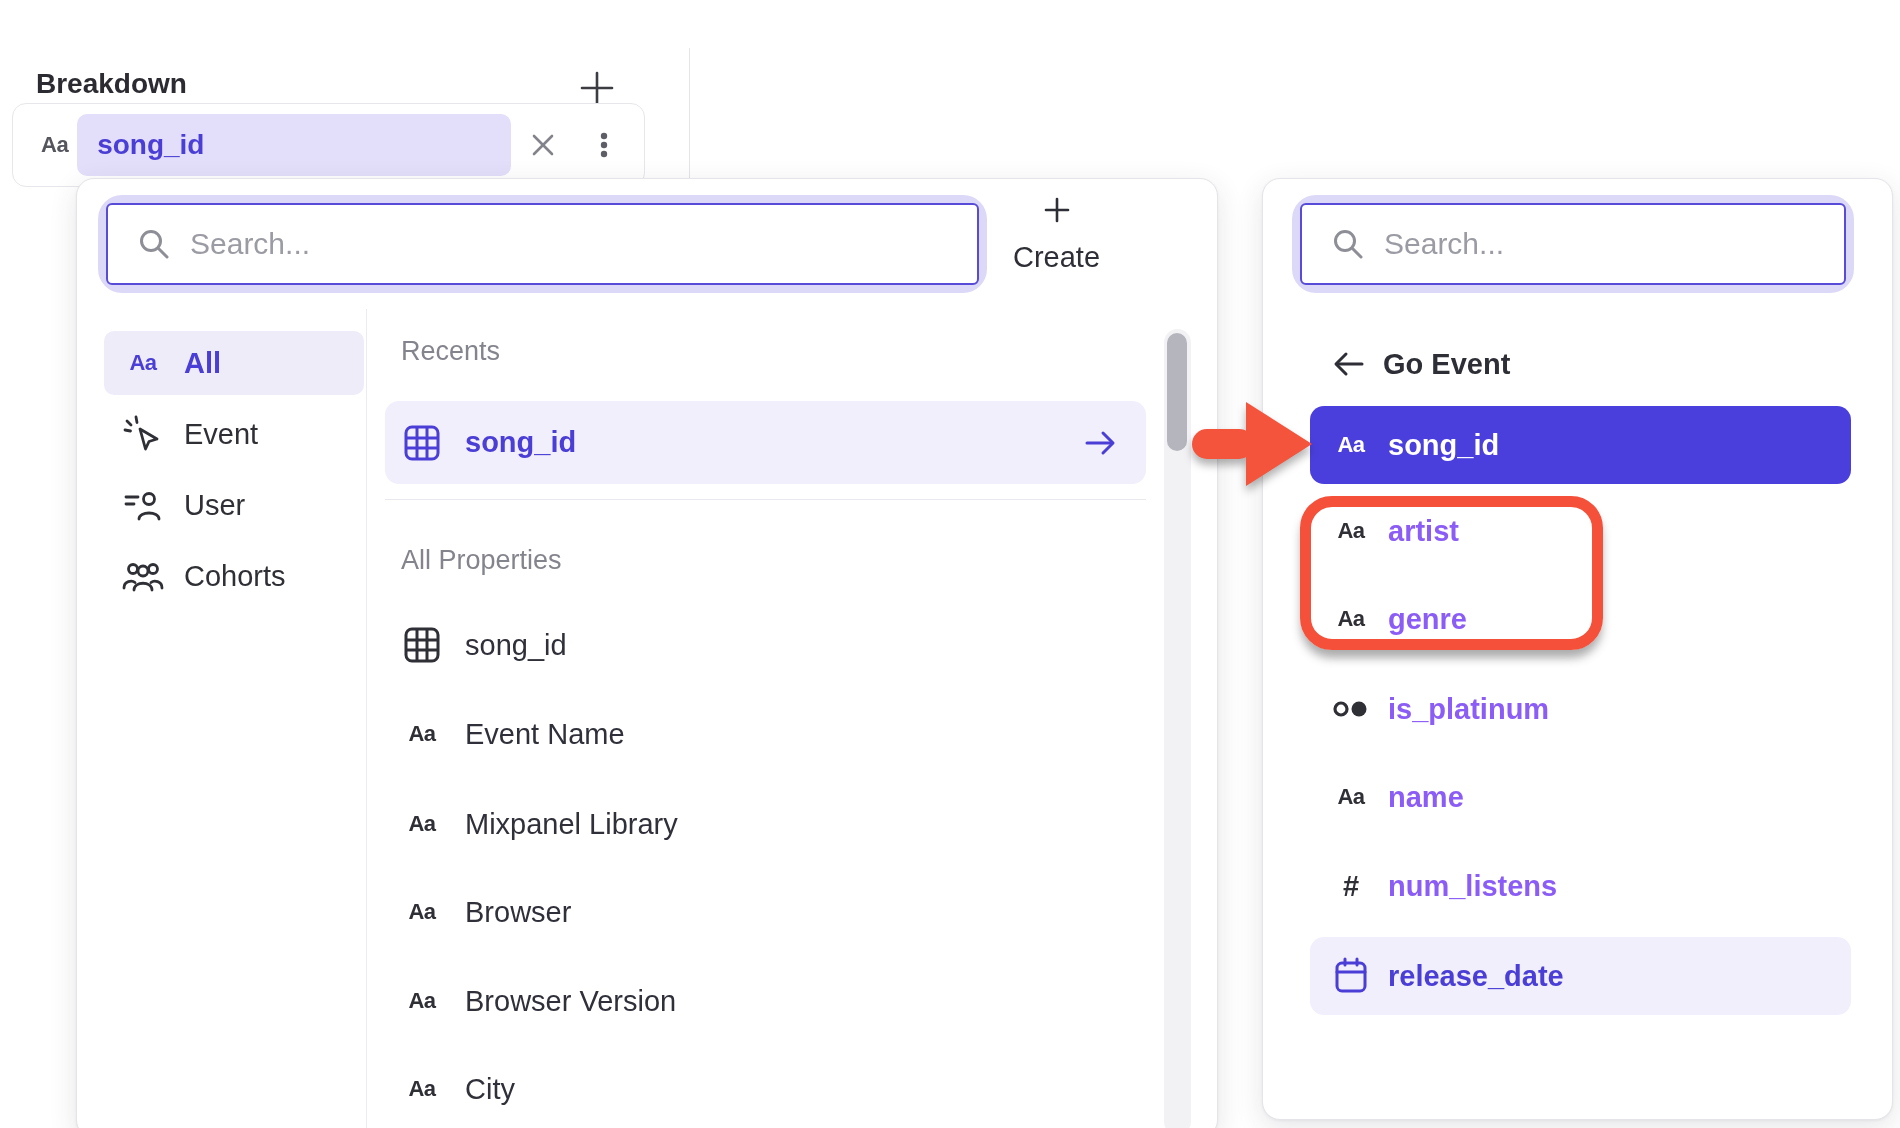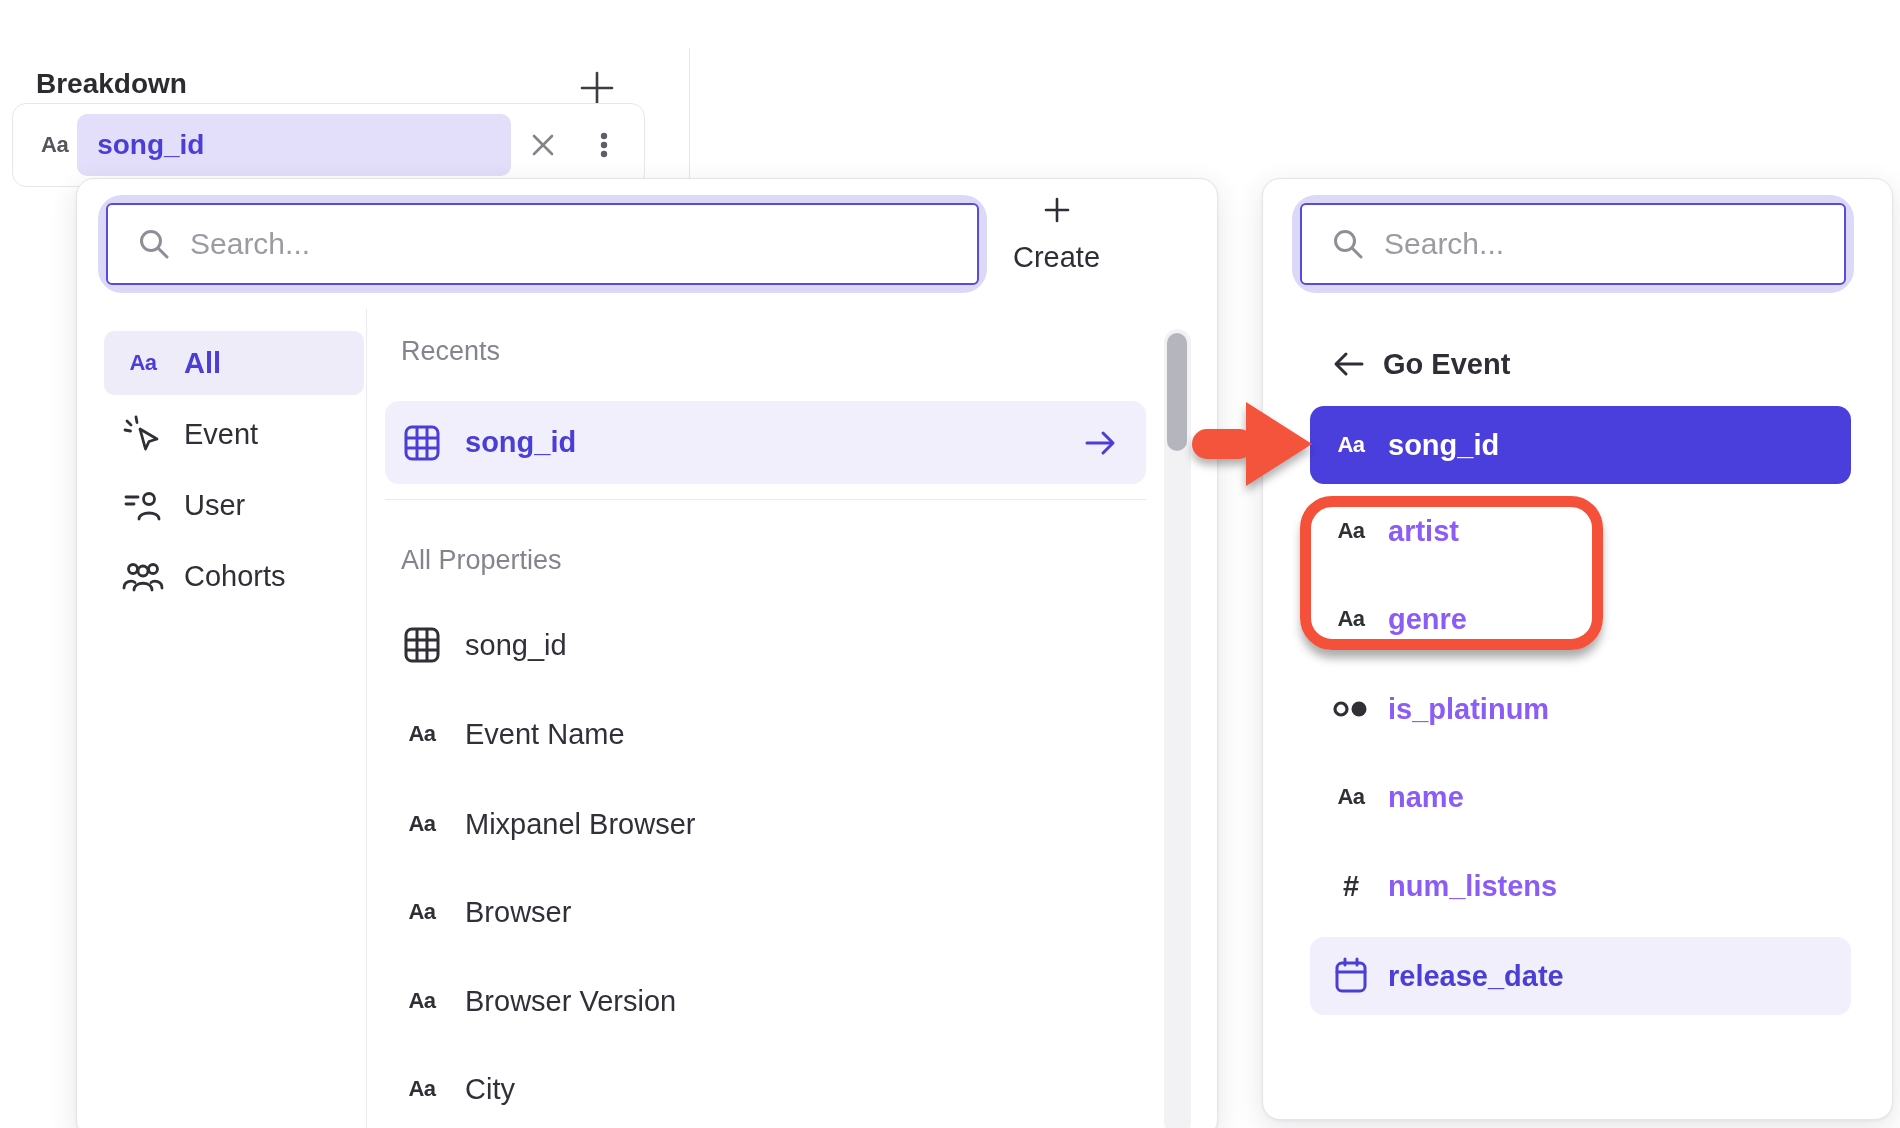--- a/index.html
+++ b/index.html
@@ -233,21 +233,21 @@
       <div class="prop-row" style="top:526px">
         <span class="icon-col">
             <span class="aa-glyph">Aa</span>
           </span>
         <span class="lbl">Event Name</span>
       </div>
       <div class="prop-row" style="top:616px">
         <span class="icon-col">
             <span class="aa-glyph">Aa</span>
           </span>
-        <span class="lbl">Mixpanel Browser</span>
+        <span class="lbl">Mixpanel Library</span>
       </div>
       <div class="prop-row" style="top:704px">
         <span class="icon-col">
             <span class="aa-glyph">Aa</span>
           </span>
         <span class="lbl">Browser</span>
       </div>
       <div class="prop-row" style="top:793px">
         <span class="icon-col">
             <span class="aa-glyph">Aa</span>

